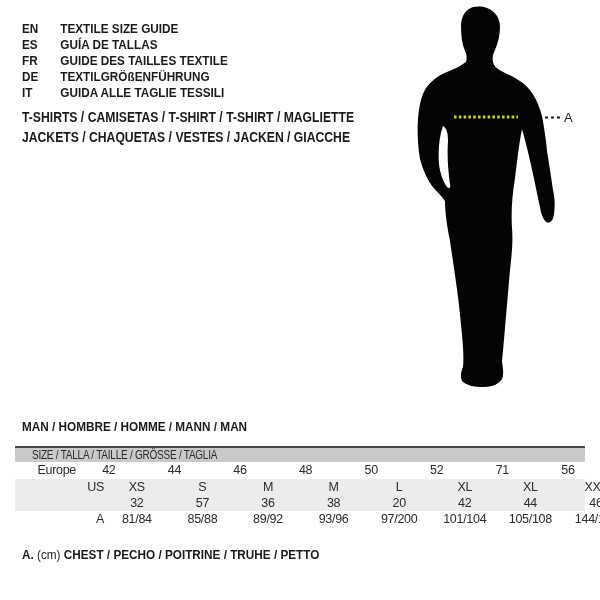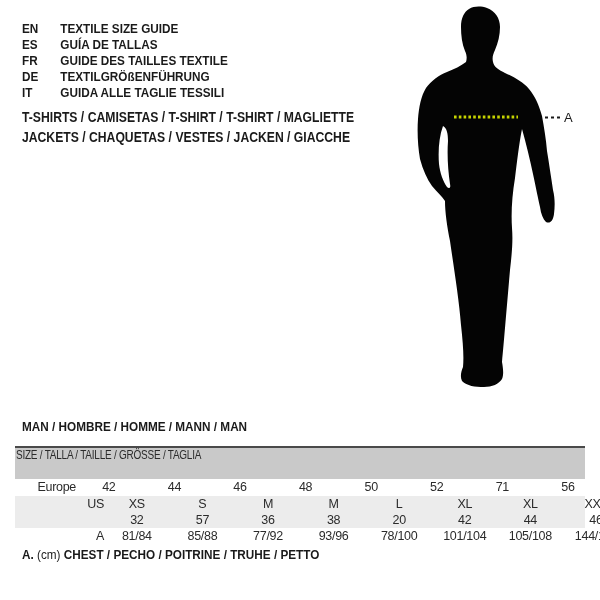--- a/index.html
+++ b/index.html
@@ -16,22 +16,22 @@
   .lang-list{left:22px;top:21px;font-size:13.5px;font-weight:bold;line-height:16px;white-space:nowrap;}
   .lang-row{display:flex;}
   .lang-code{width:44px;flex:0 0 44px;}
   
   .cats{left:22px;top:108px;font-size:14px;font-weight:bold;line-height:19.5px;white-space:nowrap;}
   
   .man-title{left:22px;top:419px;font-size:13.5px;font-weight:bold;white-space:nowrap;}
   
   .size-table{left:15px;top:446px;width:586px;font-size:12.5px;letter-spacing:-0.3px;color:#2b2b2b;}
   .st-header{
-    width:570px;height:33px;line-height:15px;box-sizing:border-box;
-    border-top:2px solid #4a4a4a;padding-left:1px;white-space:nowrap;
+    width:570px;height:16px;line-height:15px;box-sizing:border-box;
+    border-top:2px solid #4a4a4a;padding-left:17px;white-space:nowrap;
   }
   .st-row{display:grid;grid-template-columns:61px repeat(8,65.6px);align-items:center;}
   .st-row .lbl{padding-left:5px;text-align:right;}
   .st-row .cell{text-align:center;}
   .r-17{height:17px;line-height:17px;}
   .r-16{height:16px;line-height:16px;padding-left:28px;}
   
   .striped{background:linear-gradient(to right,var(--stripe) 0,var(--stripe) 570px,transparent 570px);}
   
   .footnote{left:22px;top:547px;font-size:13.5px;white-space:nowrap;}
@@ -161,23 +161,23 @@
     <span class="cell">20</span>
     <span class="cell">42</span>
     <span class="cell">44</span>
     <span class="cell">46</span>
   </div>
 
   <div class="st-row r-16">
     <span class="lbl">A</span>
     <span class="cell">81/84</span>
     <span class="cell">85/88</span>
-    <span class="cell">77/92</span>
+    <span class="cell">89/92</span>
     <span class="cell">93/96</span>
-    <span class="cell">78/100</span>
+    <span class="cell">97/200</span>
     <span class="cell">101/104</span>
     <span class="cell">105/108</span>
     <span class="cell">144/112</span>
   </div>
 </div>
 
 <div class="abs footnote cx">
   <span class="fn-b">A.</span>
   <span class="fn-u">(cm)</span>
   <span class="fn-b">CHEST / PECHO / POITRINE / TRUHE / PETTO</span>

